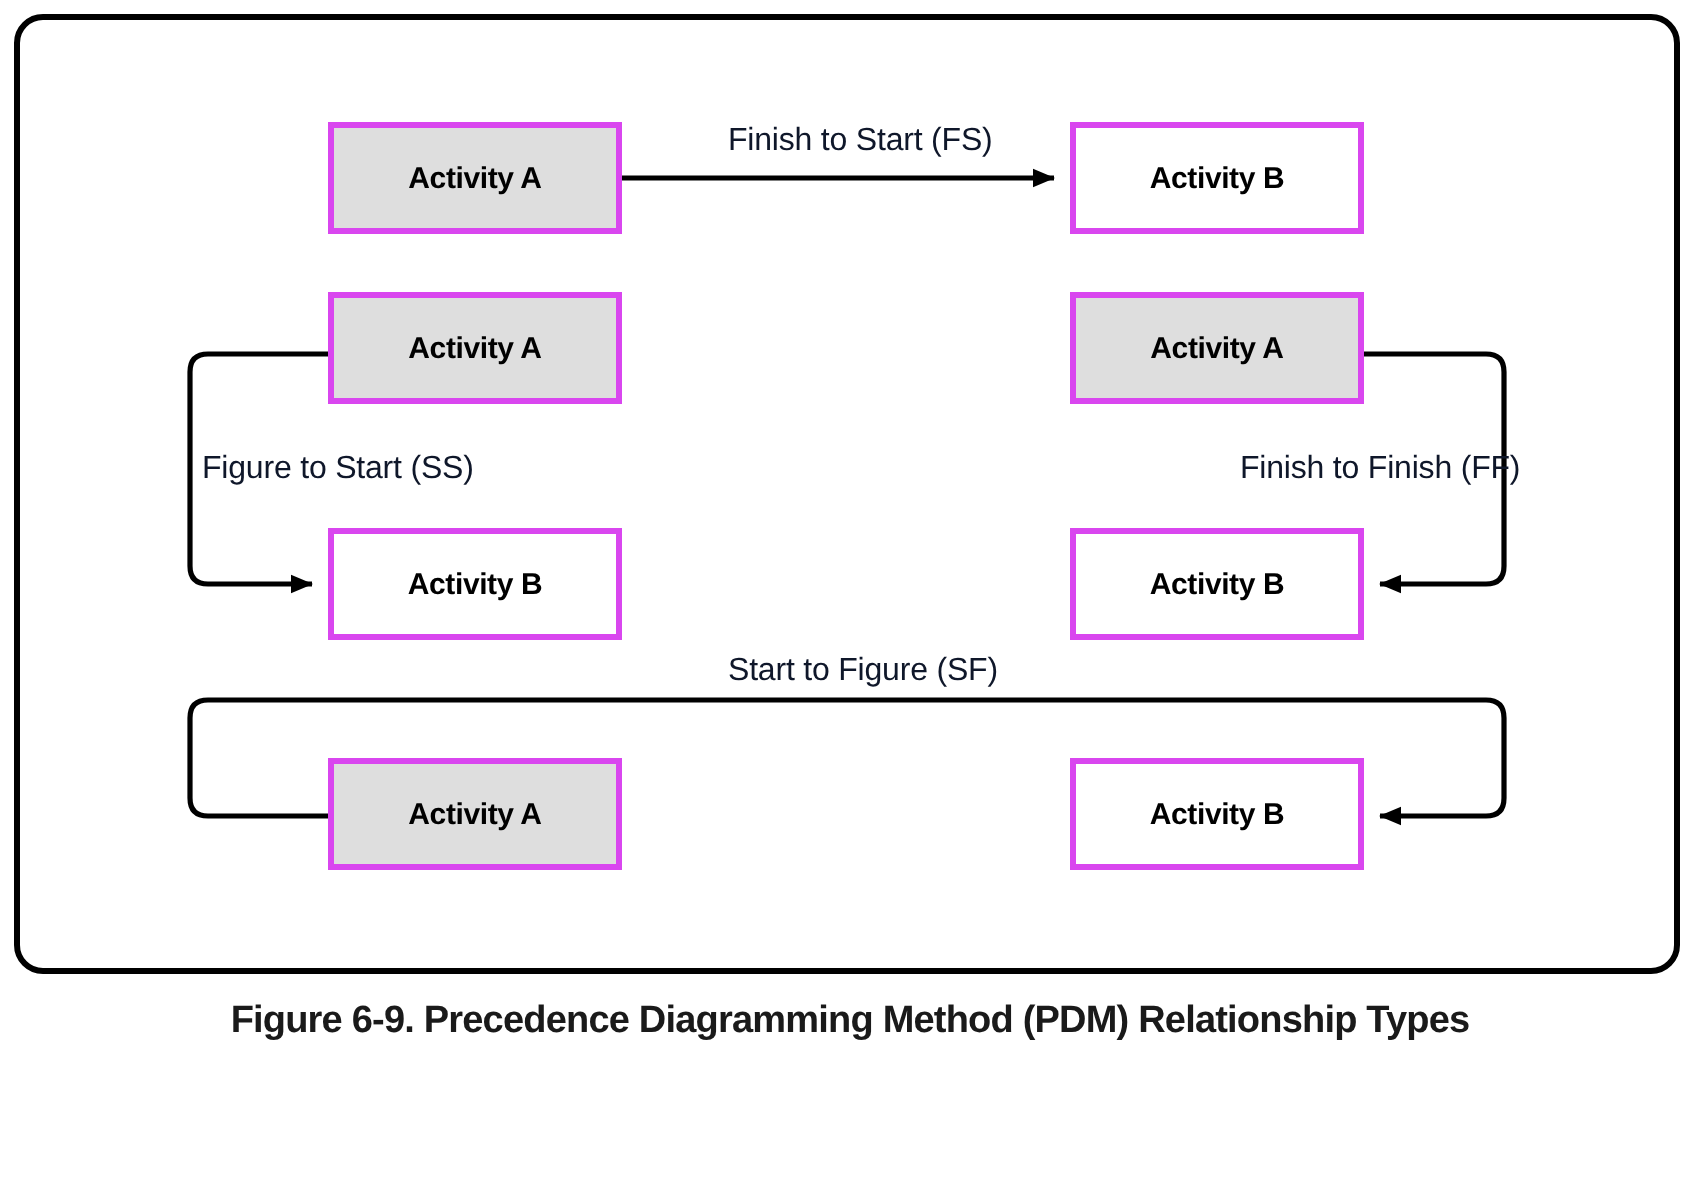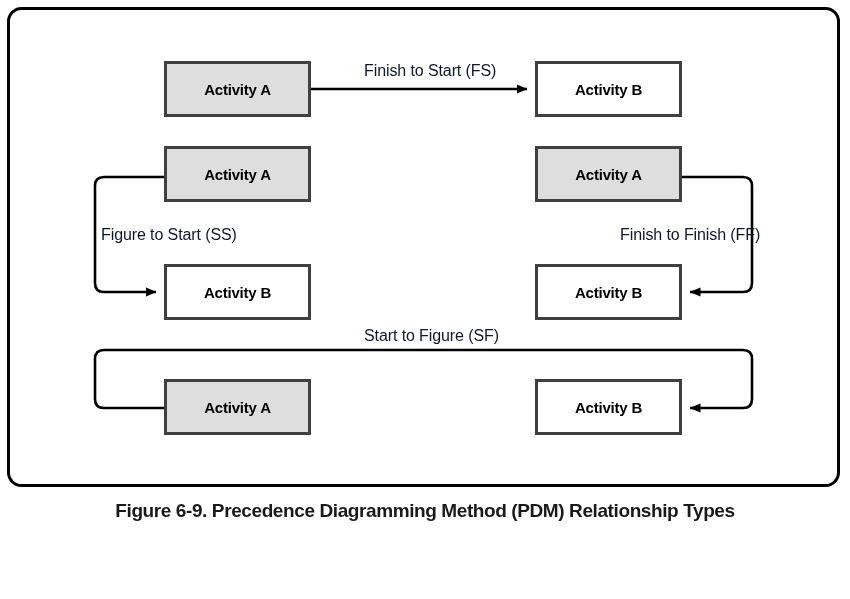--- a/index.html
+++ b/index.html
@@ -25,21 +25,21 @@
     position: absolute;
     left: 0;
     top: 0;
     width: 850px;
     height: 599px;
   }
   
   .node {
     position: absolute;
     box-sizing: border-box;
-    border: 3px solid #404040;
+    border: 3px solid #d946ef;
     background: #ffffff;
     display: flex;
     align-items: center;
     justify-content: center;
     font-family: "Liberation Sans", sans-serif;
     font-weight: bold;
     font-size: 15px;
     color: #000000;
     letter-spacing: -0.2px;
   }

